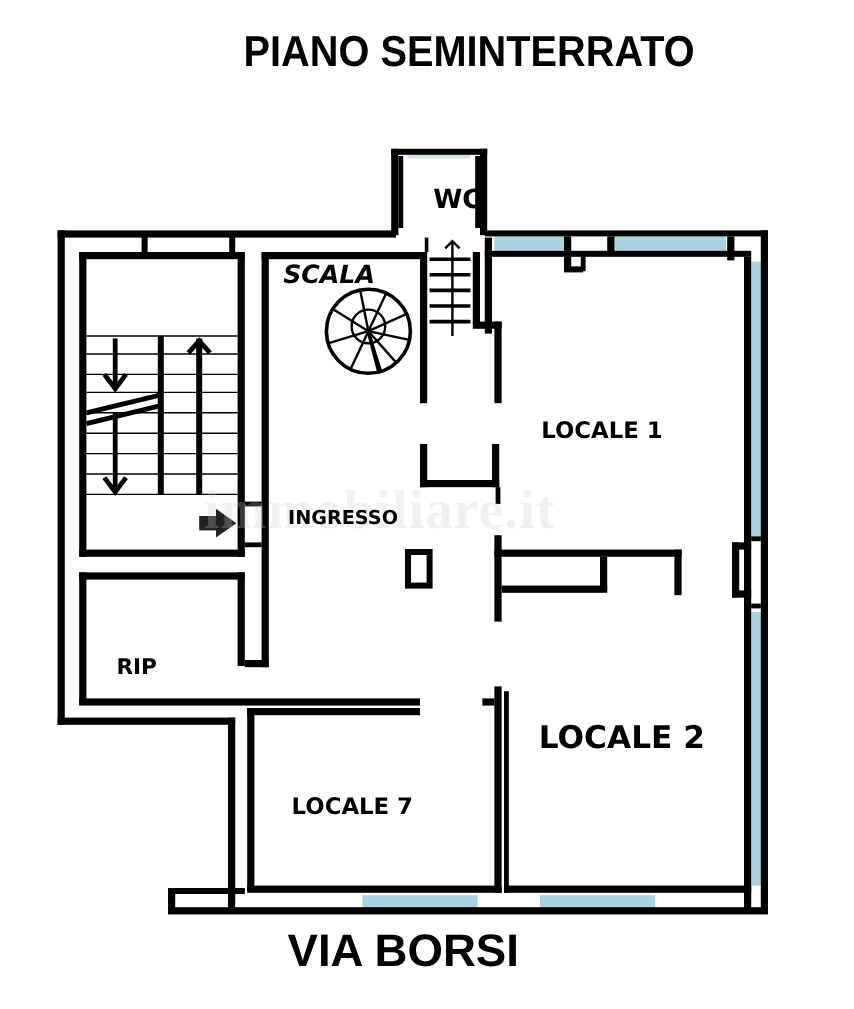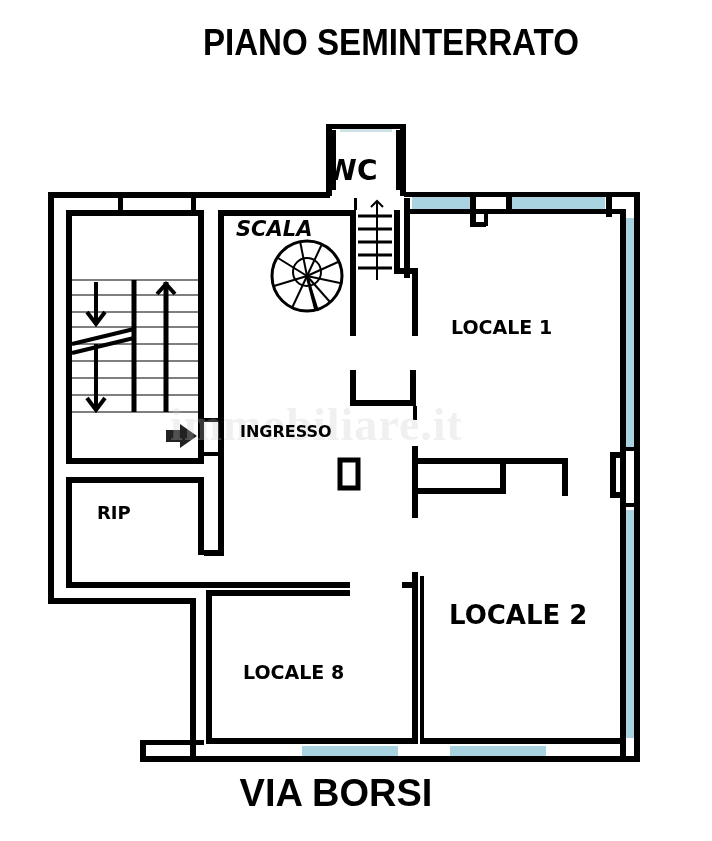--- a/index.html
+++ b/index.html
@@ -166,21 +166,21 @@
     </g>
     <line x1="377" y1="202" x2="377" y2="280" stroke-width="2"></line>
     <polyline points="371,207 377,201 383,207" fill="none" stroke-width="2"></polyline>
   </g>
 </svg>
 
 <div class="watermark">immobiliare.it</div>
 
 <div class="title">PIANO SEMINTERRATO</div>
 
-<div class="lbl" style="left:326px; top:154px; font-size:28px;">WC</div>
+<div class="lbl" style="left:361px; top:154px; font-size:22px;">WC</div>
 <div class="lbl" style="left:236px; top:217px; font-size:21px;font-style:italic;">SCALA</div>
-<div class="lbl" style="left:451px; top:316px; font-size:19px;text-align:center;">LOCALE 1</div>
+<div class="lbl" style="left:451px; top:348px; font-size:19px;text-align:center;">LOCALE 1</div>
 <div class="lbl" style="left:240px; top:422px; font-size:16px;">INGRESSO</div>
-<div class="lbl" style="left:97px; top:502px; font-size:18px;">RIP</div>
+<div class="lbl" style="left:97px; top:546px; font-size:18px;">RIP</div>
 <div class="lbl" style="left:449px; top:600px; font-size:26px;">LOCALE 2</div>
-<div class="lbl" style="left:243px; top:661px; font-size:19px;">LOCALE 8</div>
+<div class="lbl" style="left:243px; top:661px; font-size:19px;">LOCALE 7</div>
 
 <div class="street">VIA BORSI</div>
 
 </body></html>

